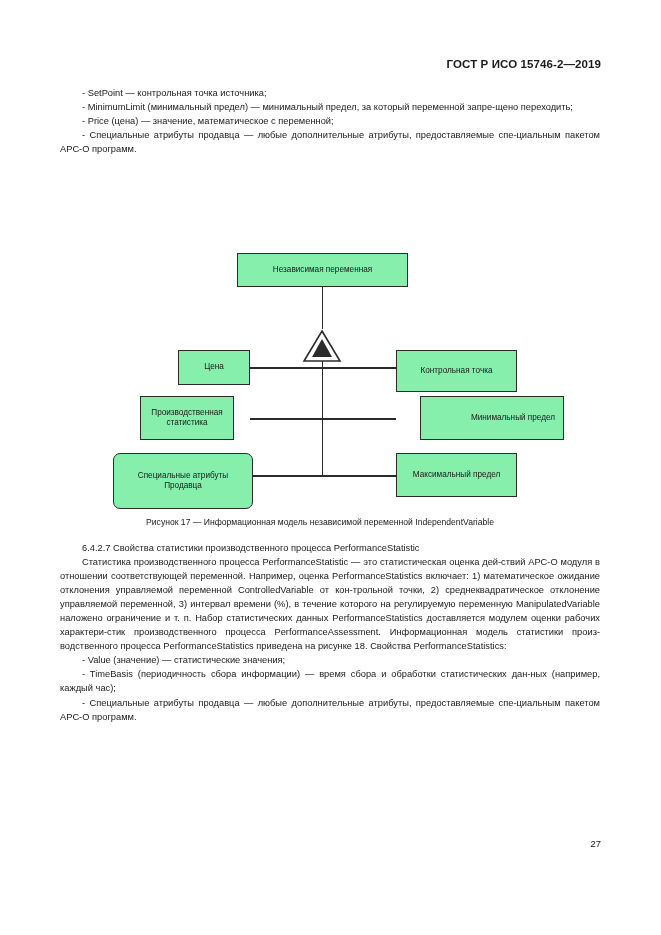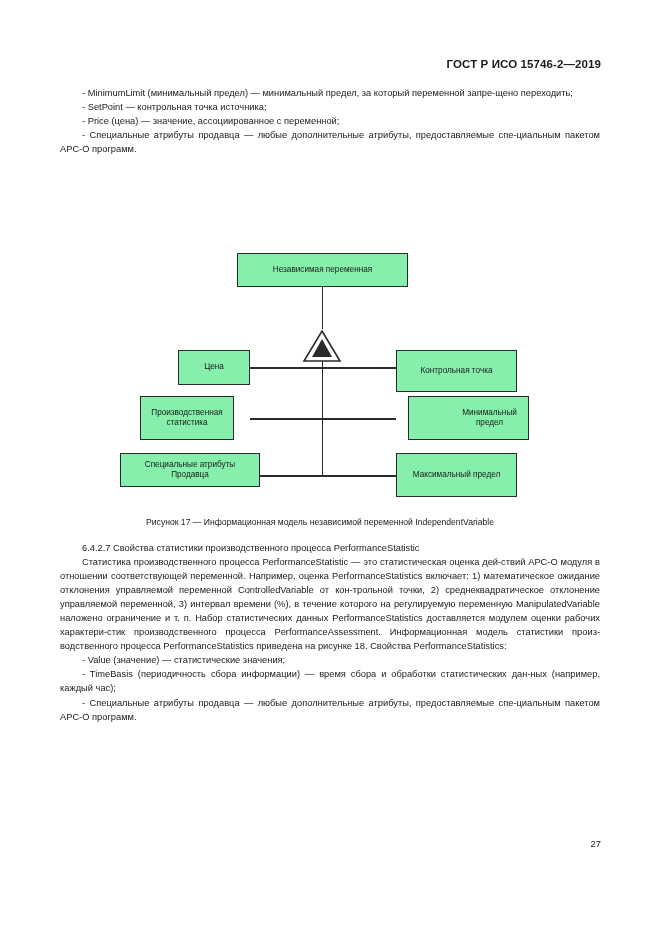--- a/index.html
+++ b/index.html
@@ -125,23 +125,23 @@
   }
 </style>
 </head>
 <body>
 
 <div class="page">
 
   <div class="doc-header">ГОСТ Р ИСО 15746-2—2019</div>
 
   <div class="body-block">
+    <p class="para">- SetPoint — контрольная точка источника;</p>
     <p class="para">- MinimumLimit (минимальный предел) — минимальный предел, за который переменной запре-щено переходить;</p>
-    <p class="para">- SetPoint — контрольная точка источника;</p>
-    <p class="para">- Price (цена) — значение, ассоциированное с переменной;</p>
+    <p class="para">- Price (цена) — значение, математическое с переменной;</p>
     <p class="para">- Специальные атрибуты продавца — любые дополнительные атрибуты, предоставляемые спе-циальным пакетом APC-O программ.</p>
   </div>
 
   <div class="figure">
 
     <div class="vline" style="left:321.5px; top:42px; height:42px;"></div>
 
     <div class="tri-wrap" style="left:302px; top:84px;">
       <svg width="40" height="34" viewBox="0 0 40 34">
         <polygon points="20,2 38,32 2,32" fill="#ffffff" stroke="#2b2b2b" stroke-width="1.6"></polygon>
@@ -162,27 +162,27 @@
     </div>
     <div class="umlbox" style="left:396px; top:105px; width:121px; height:42px;">
       <span>Контрольная точка</span>
     </div>
 
     <div class="hline" style="left:250px; top:173px; width:146px;"></div>
 
     <div class="umlbox" style="left:140px; top:151px; width:94px; height:44px;">
       <span>Производственная статистика</span>
     </div>
-    <div class="umlbox" style="left:408px; top:151px; width:121px; height:44px;padding-left:42px;">
+    <div class="umlbox" style="left:420px; top:151px; width:144px; height:44px;padding-left:42px;">
       <span>Минимальный предел</span>
     </div>
 
     <div class="hline" style="left:250px; top:230px; width:146px;"></div>
 
-    <div class="umlbox" style="left:120px; top:208px; width:140px; height:34px;">
+    <div class="umlbox" style="left:113px; top:208px; width:140px; height:56px;border-radius:7px;">
       <span>Специальные атрибуты Продавца</span>
     </div>
     <div class="umlbox" style="left:396px; top:208px; width:121px; height:44px;">
       <span>Максимальный предел</span>
     </div>
   </div>
 
   <div class="fig-caption">Рисунок 17 — Информационная модель независимой переменной IndependentVariable</div>
 
   <div class="body-block2">

